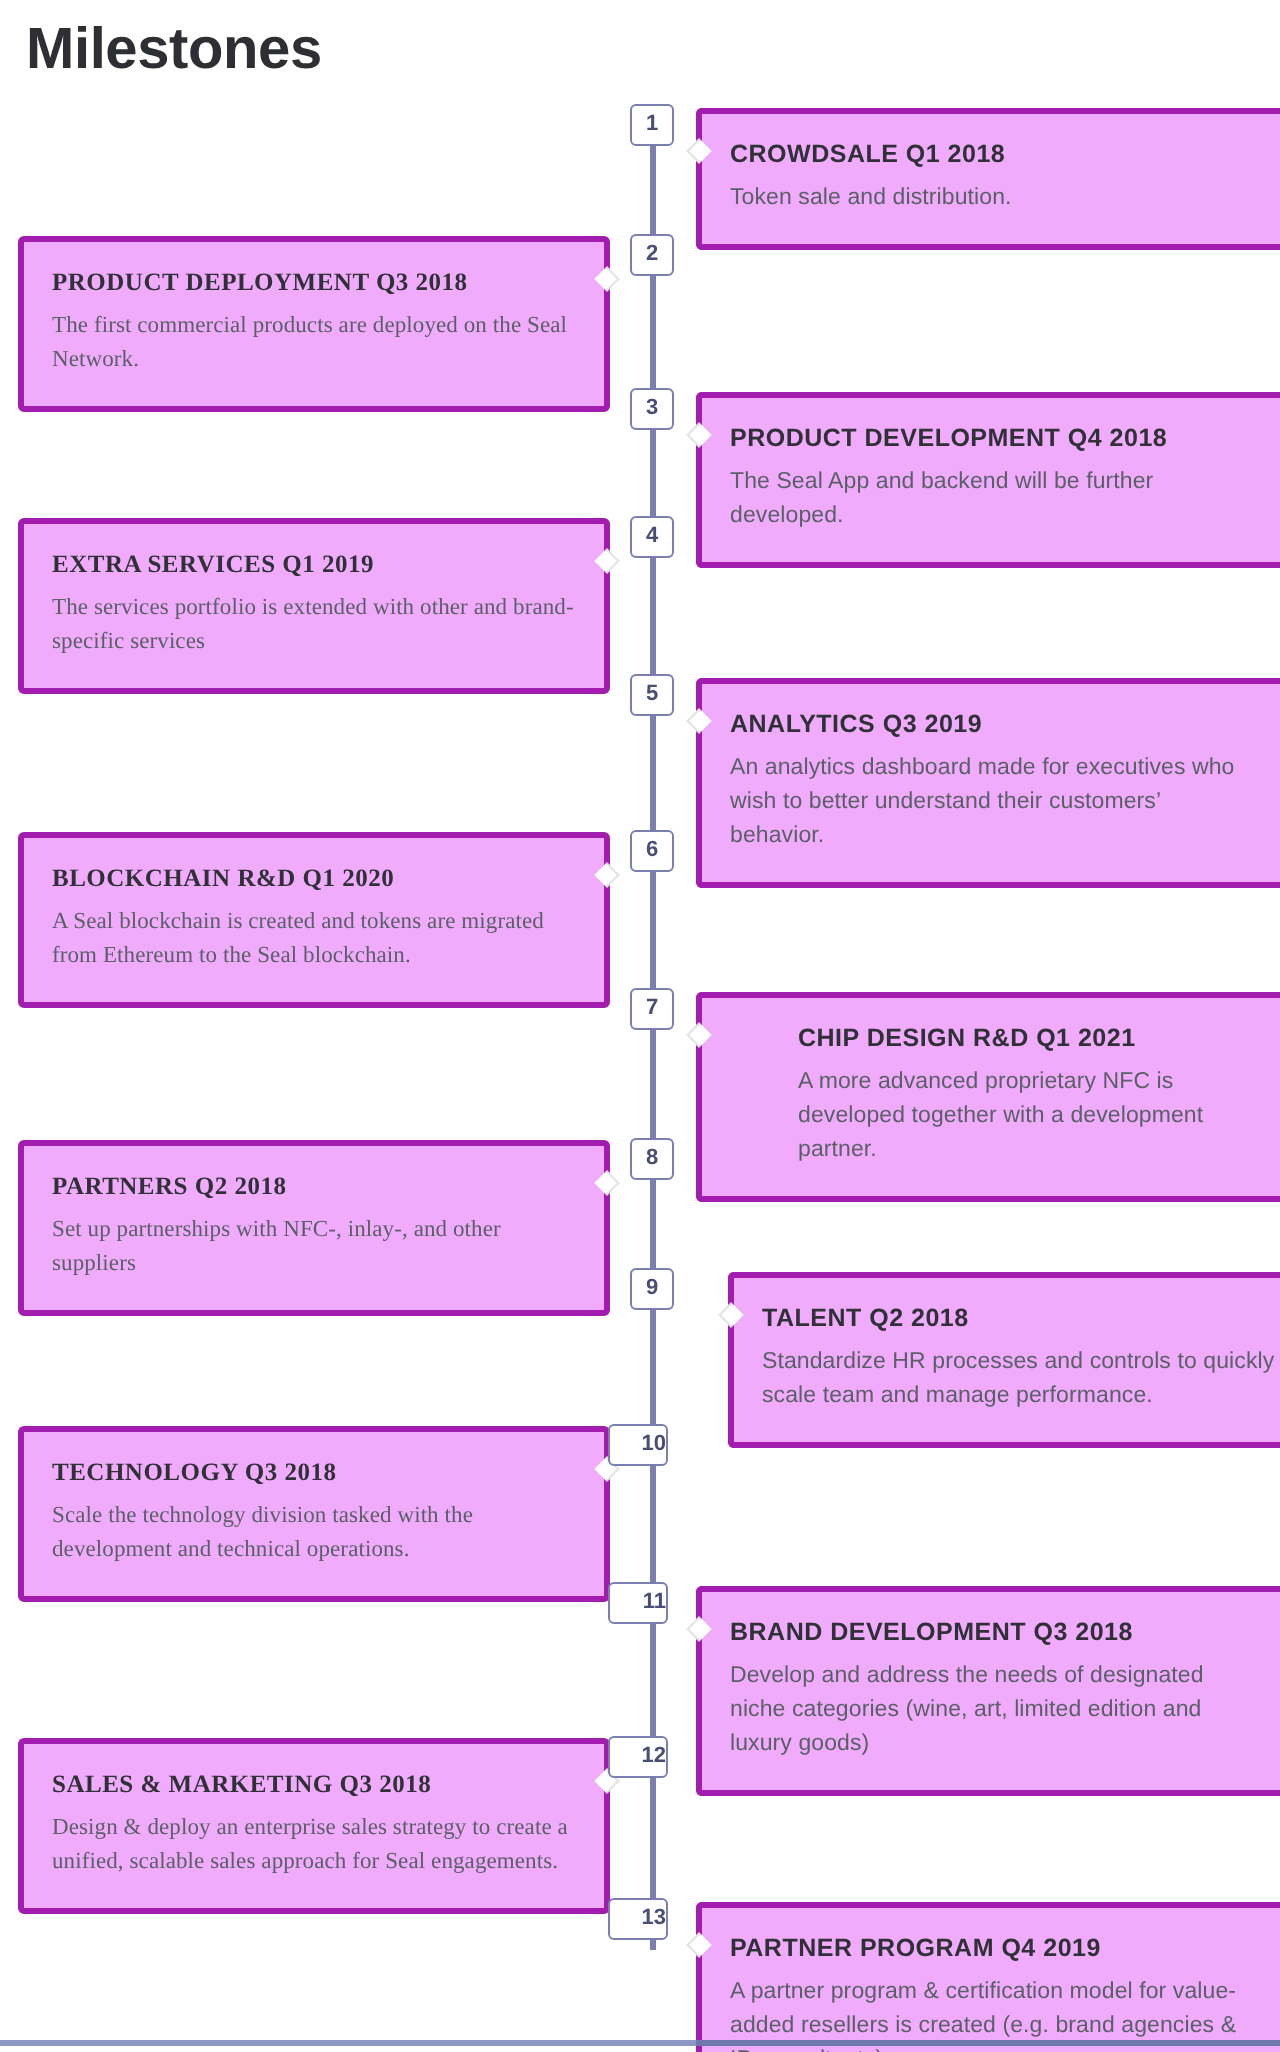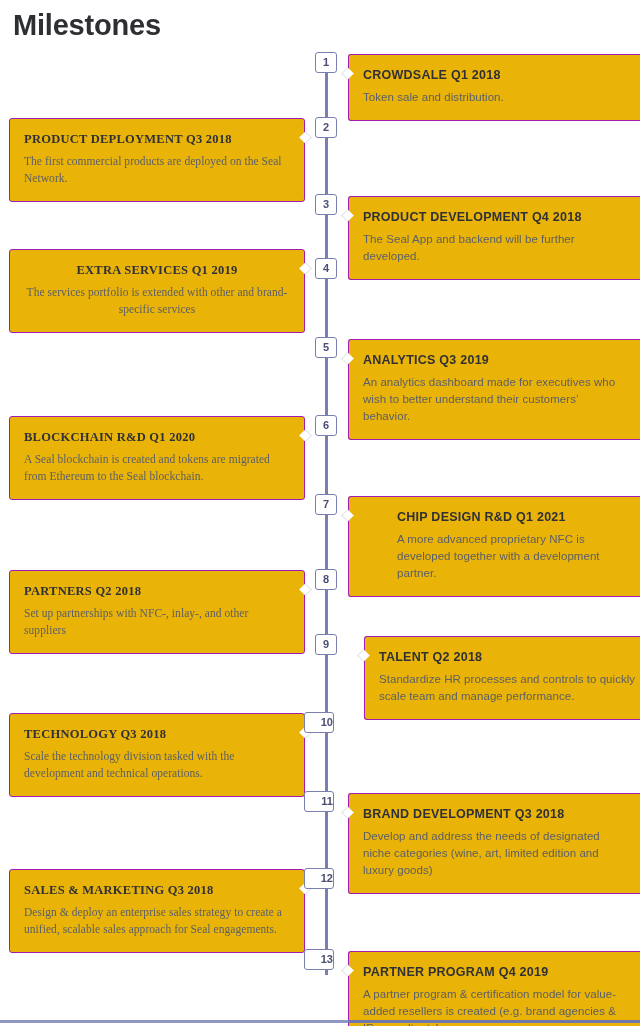--- a/index.html
+++ b/index.html
@@ -68,22 +68,22 @@
   }
   .marker.wide {
     left: 304px;
     width: 30px;
     justify-content: flex-end;
   }
 
   
   .card {
     position: absolute;
-    background: #eab308;
-    border: 1px solid #a21caf;
+    background: #f0abfc;
+    border: 3px solid #a21caf;
     border-radius: 3px;
     padding: 12px 14px 14px 14px;
   }
   .card-left {
     left: 9px;
     width: 296px;
     font-family: Liberation Serif, serif;
   }
   .card-right {
     left: 348px;
@@ -180,21 +180,21 @@
         <div class="card card-right" style="top: 196px;">
           <div class="notch"></div>
           <div class="card-title">PRODUCT DEVELOPMENT Q4 2018</div>
           <div class="card-desc">The Seal App and backend will be further developed.</div>
         </div>
         <div class="marker" style="top: 194px;">
           <span>3</span>
         </div>
       </div>
       <div class="milestone">
-        <div class="card card-left" style="top: 249px; text-align: center;">
+        <div class="card card-left" style="top: 259px;">
           <div class="notch"></div>
           <div class="card-title">EXTRA SERVICES Q1 2019</div>
           <div class="card-desc">The services portfolio is extended with other and brand-specific services</div>
         </div>
         <div class="marker" style="top: 258px;">
           <span>4</span>
         </div>
       </div>
       <div class="milestone">
         <div class="card card-right" style="top: 339px;">

